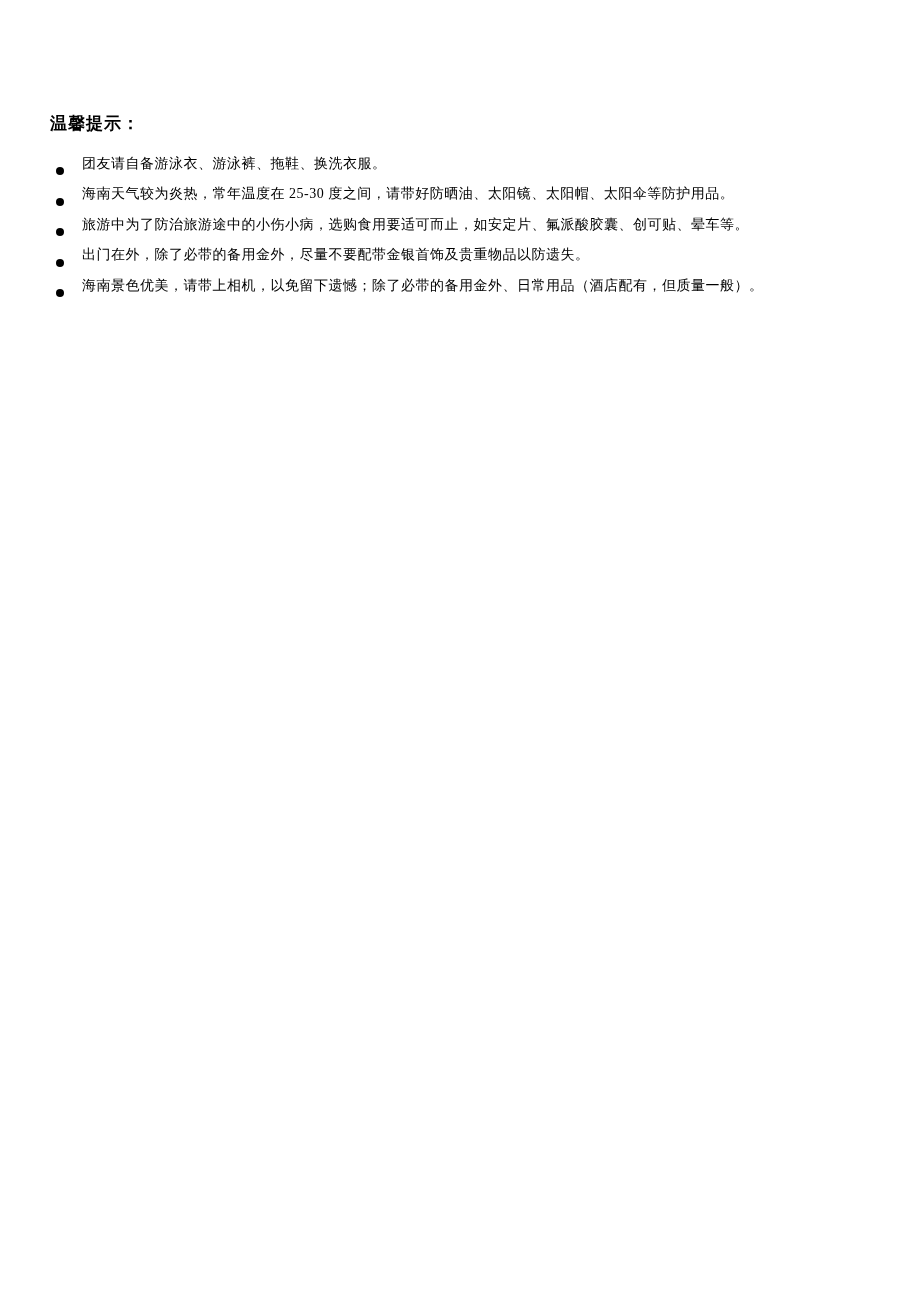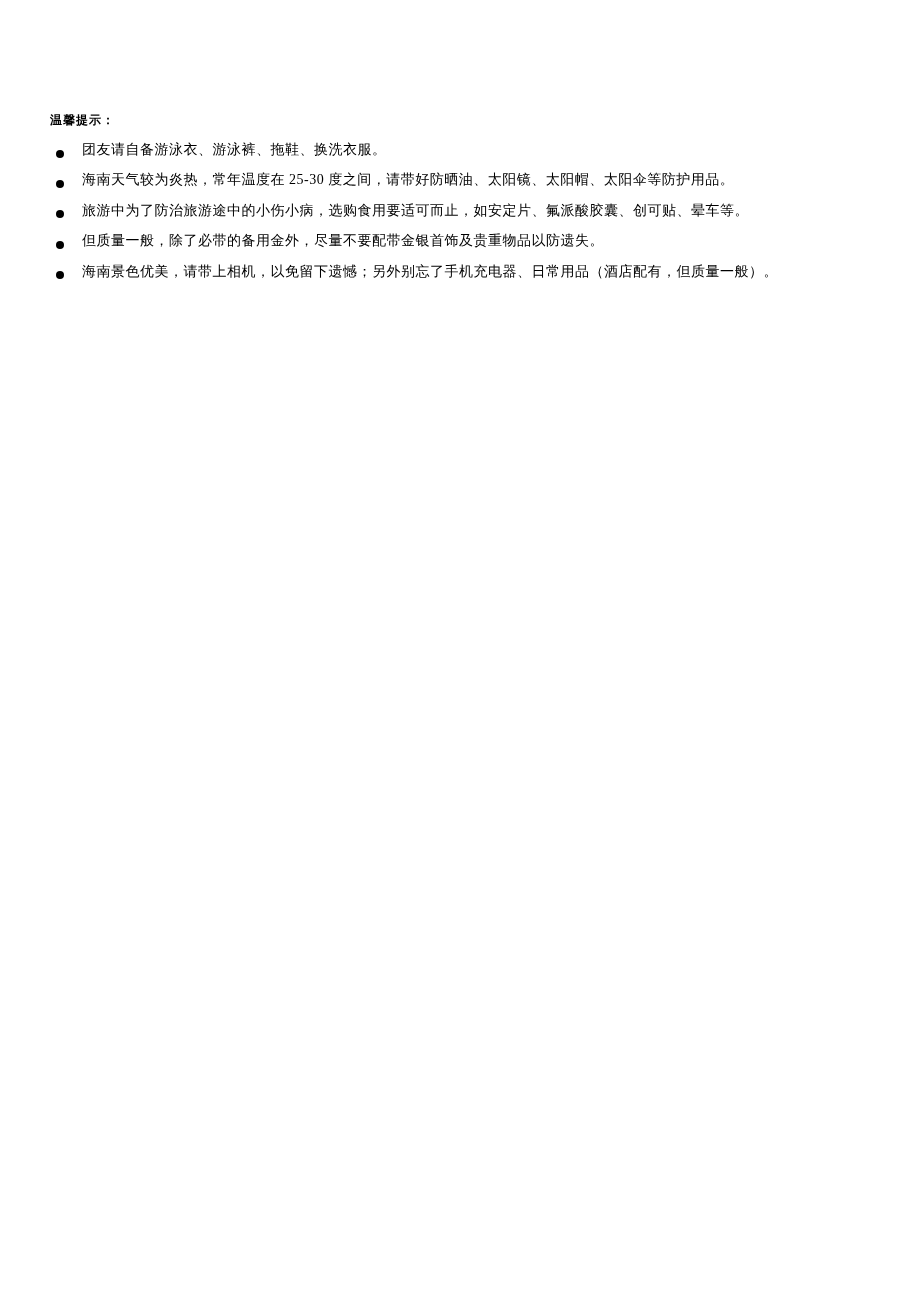--- a/index.html
+++ b/index.html
@@ -11,30 +11,30 @@
       width: 920px;
       height: 1302px;
       background: #ffffff;
       font-family: "SimSun", "宋体", serif;
       font-size: 14px;
       color: #000000;
       padding: 112px 50px 0 50px;
     }
     .title {
       font-weight: bold;
-      font-size: 12px;
-      margin-bottom: 10px;
+      font-size: 17px;
+      margin-bottom: 18px;
       letter-spacing: 1px;
     }
     .list {
       list-style: none;
     }
     .list-item {
       display: flex;
-      align-items: center;
+      align-items: flex-end;
       margin-bottom: 8px;
       line-height: 1.6;
     }
     .bullet {
       display: inline-block;
       width: 8px;
       height: 8px;
       background: #000000;
       border-radius: 50%;
       margin-top: 7px;
@@ -60,19 +60,19 @@
   <li class="list-item">
     <span class="bullet"></span>
     <span class="item-text">海南天气较为炎热，常年温度在 25-30 度之间，请带好防晒油、太阳镜、太阳帽、太阳伞等防护用品。</span>
   </li>
   <li class="list-item">
     <span class="bullet"></span>
     <span class="item-text">旅游中为了防治旅游途中的小伤小病，选购食用要适可而止，如安定片、氟派酸胶囊、创可贴、晕车等。</span>
   </li>
   <li class="list-item">
     <span class="bullet"></span>
-    <span class="item-text">但质量一般，除了必带的备用金外，尽量不要配带金银首饰及贵重物品以防遗失。</span>
+    <span class="item-text">出门在外，除了必带的备用金外，尽量不要配带金银首饰及贵重物品以防遗失。</span>
   </li>
   <li class="list-item">
     <span class="bullet"></span>
-    <span class="item-text">海南景色优美，请带上相机，以免留下遗憾；另外别忘了手机充电器、日常用品（酒店配有，但质量一般）。</span>
+    <span class="item-text">海南景色优美，请带上相机，以免留下遗憾；除了必带的备用金外、日常用品（酒店配有，但质量一般）。</span>
   </li>
 </ul>
 
 </body></html>

